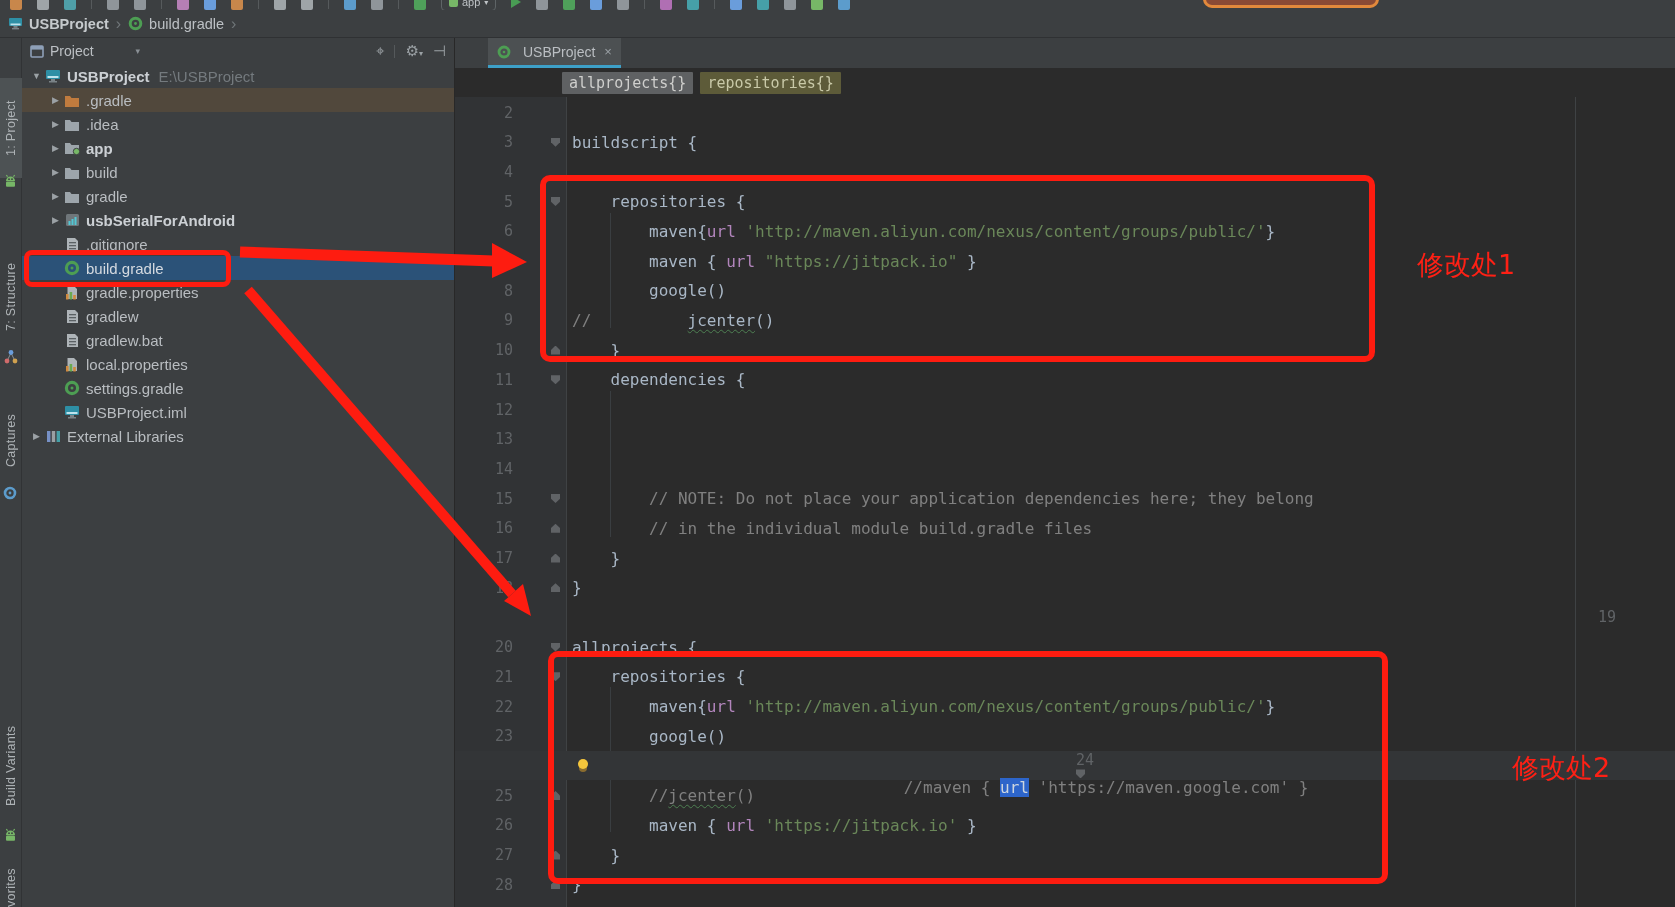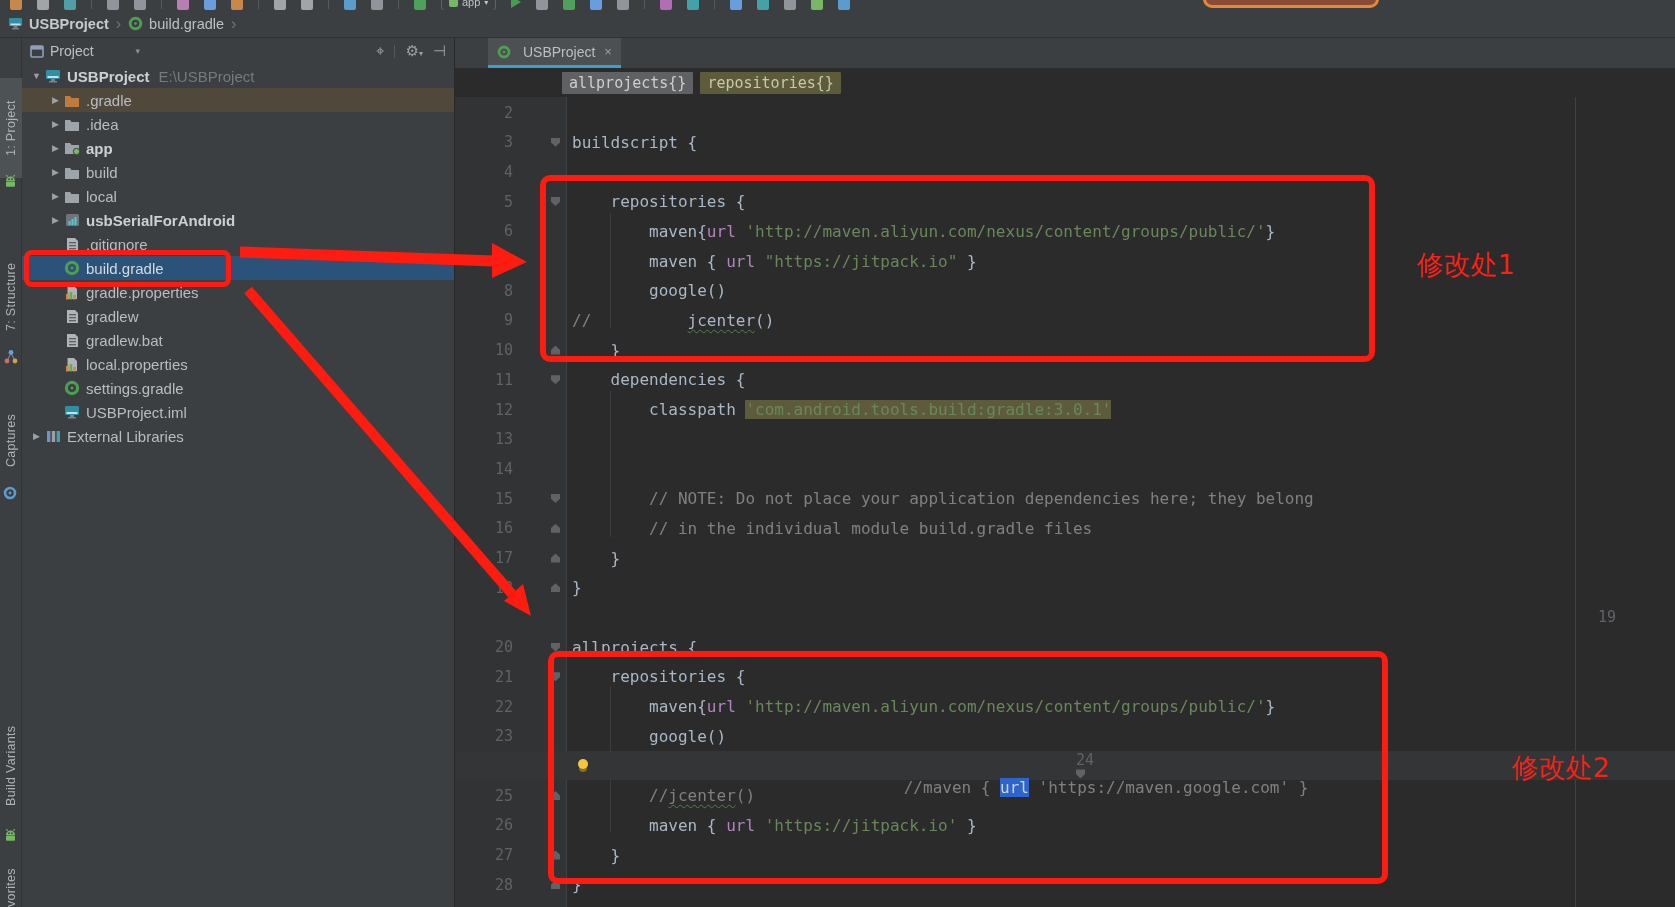--- a/index.html
+++ b/index.html
@@ -270,21 +270,21 @@
           </span>
           <span>build</span>
         </div>
         <div class="trow lv1">
           <span class="tcaret">▶</span>
           <span class="ticon">
             <svg width="16" height="13">
               <path d="M1 2 h5 l1.5 2 H15 v9 H1 z" fill="#9da5ab"></path>
             </svg>
           </span>
-          <span>local</span>
+          <span>gradle</span>
         </div>
         <div class="trow lv1">
           <span class="tcaret">▶</span>
           <span class="ticon">
             <svg width="15" height="14">
               <rect x="1" y="1" width="13" height="12" rx="1.5" fill="#6f767a"></rect>
               <rect x="3.5" y="8" width="2" height="4" fill="#52c7d4"></rect>
               <rect x="6.5" y="6" width="2" height="6" fill="#52c7d4"></rect>
               <rect x="9.5" y="4" width="2" height="8" fill="#52c7d4"></rect>
             </svg>
@@ -475,21 +475,20 @@
           <div class="cl" style="top: 268.3px;">
             <span class="ln">11</span>
             <span class="fold">
               <span class="fm open"></span>
             </span>
             <span class="codetext"><span class="tk pl">    dependencies {</span></span>
           </div>
           <div class="cl" style="top: 298px; align-items: center;">
             <span class="ln">12</span>
             <span class="fold"></span>
-            <span class="codetext"><span class="tk pl">        classpath </span><span class="tk str hl">'com.android.tools.build:gradle:3.0.1'</span></span>
           </div>
           <div class="cl" style="top: 327.7px;">
             <span class="ln">13</span>
             <span class="fold"></span>
             <span class="codetext"></span>
           </div>
           <div class="cl" style="top: 357.4px;">
             <span class="ln">14</span>
             <span class="fold"></span>
             <span class="codetext"></span>

